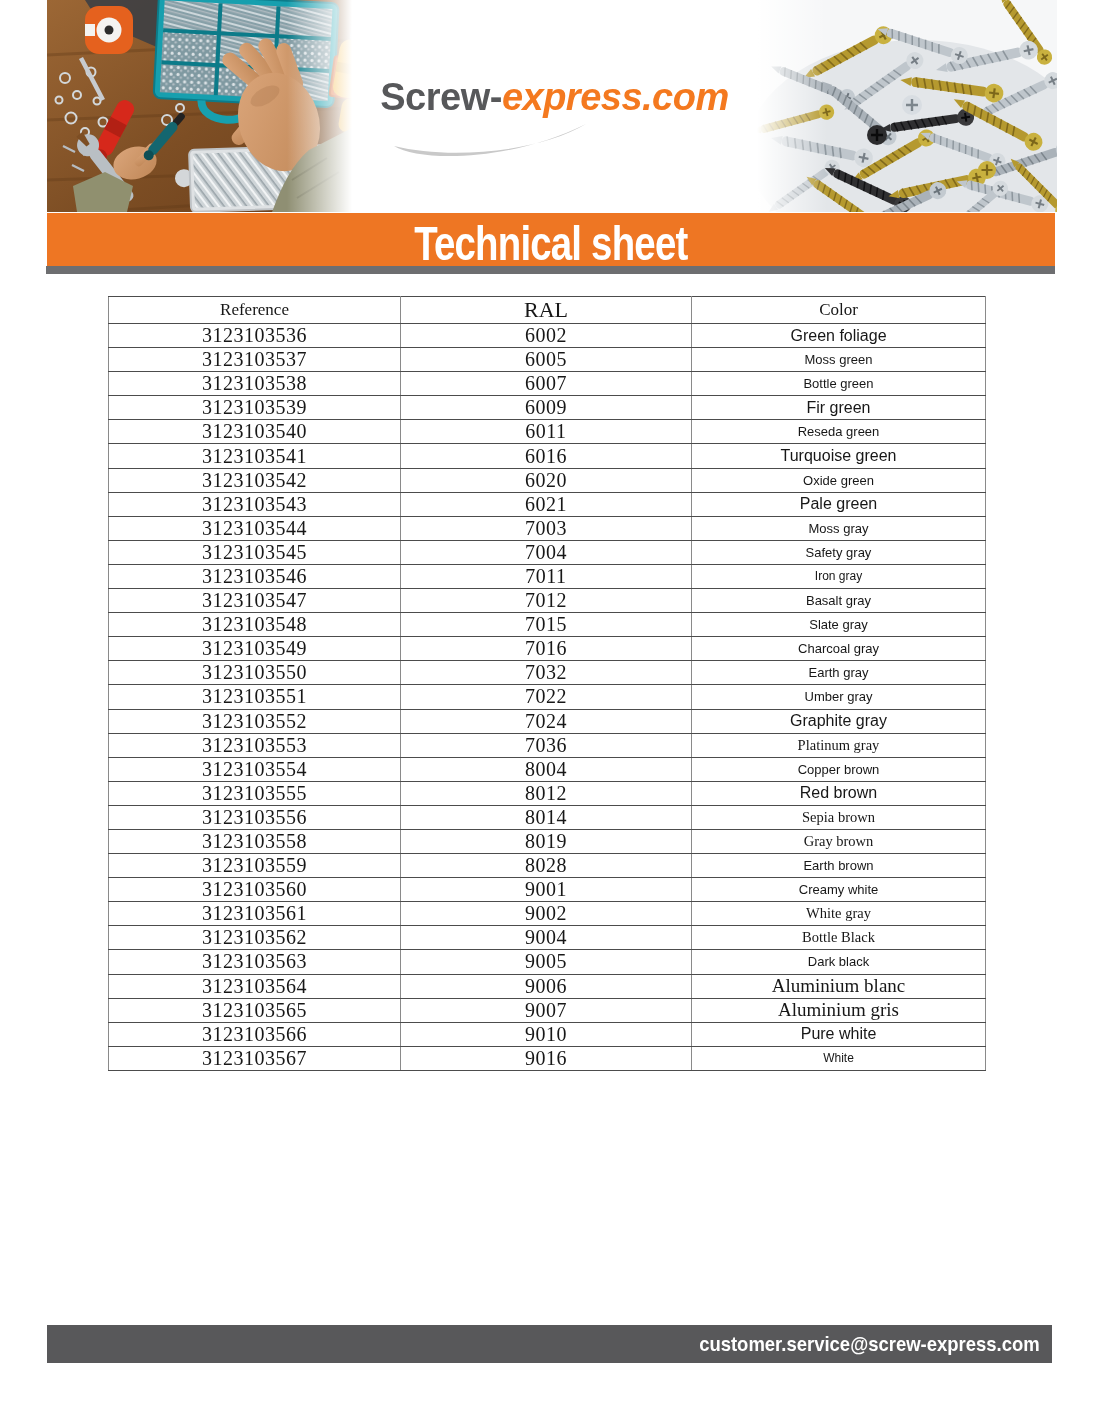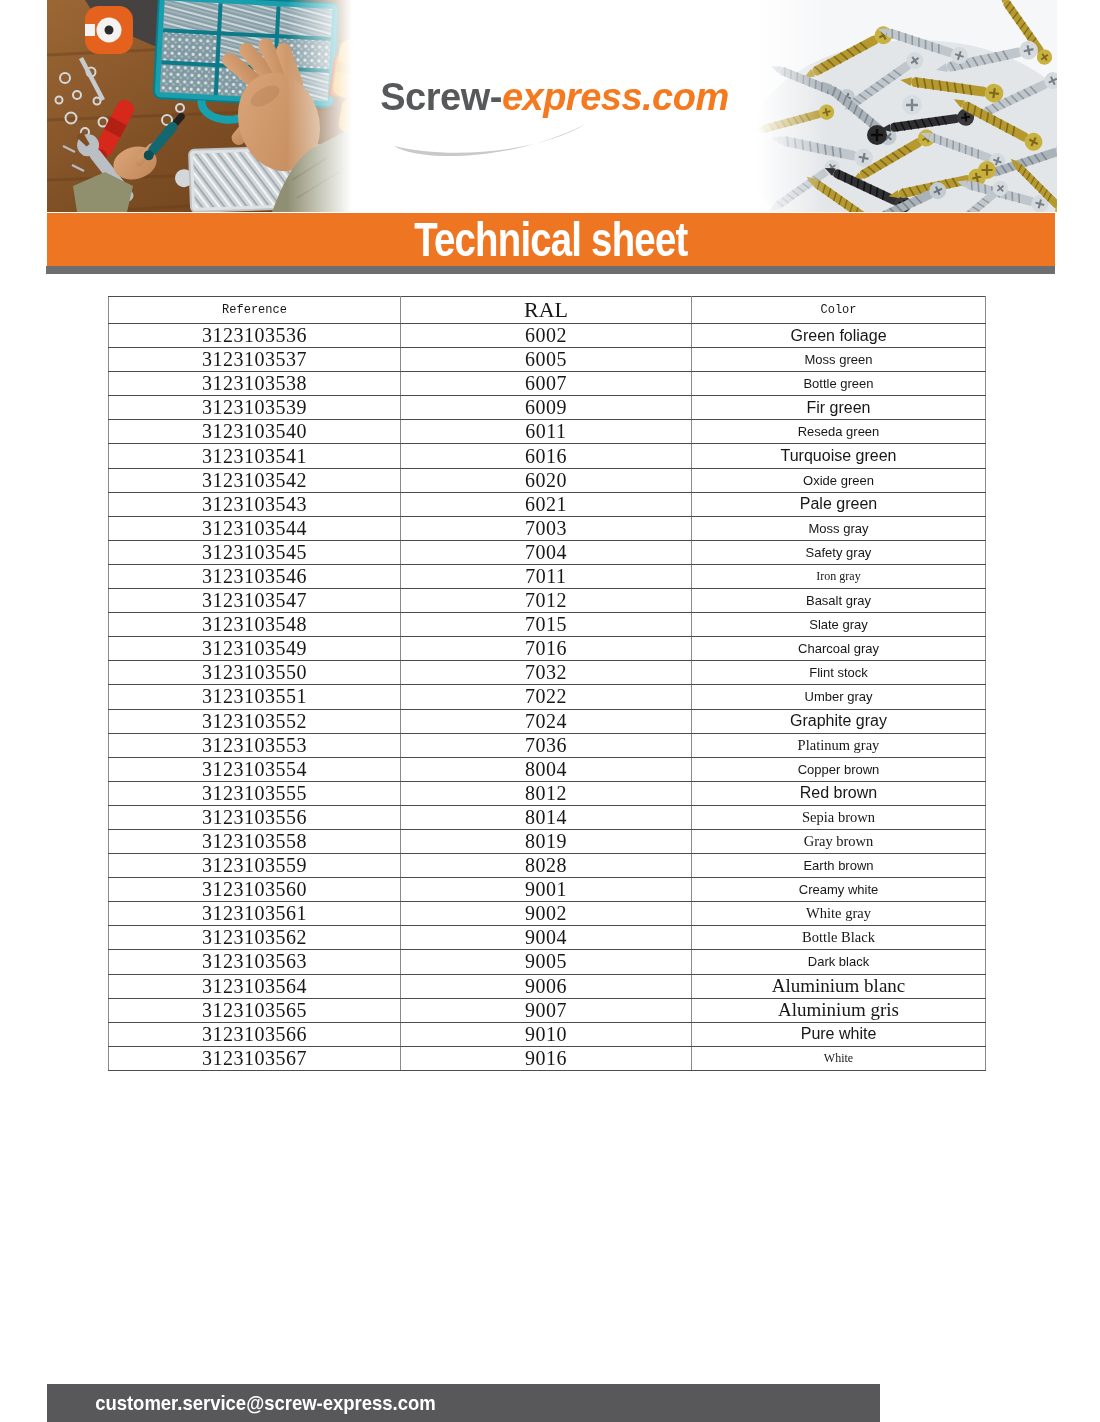--- a/index.html
+++ b/index.html
@@ -15,21 +15,21 @@
   .logo-block{position:absolute; left:352px; top:0; width:405px; height:212px;}
   .logo-line{
     position:absolute; left:0; top:76px; width:100%; text-align:center;
     font-size:38px; font-weight:bold; letter-spacing:-0.5px; white-space:nowrap;
   }
   .logo-gray{color:var(--brand-gray,#57585a);}
   .logo-orange{color:var(--brand-orange,#f4791f); font-style:italic;}
   .swoosh{position:absolute; left:38px; top:118px;}
   
   .banner{
-    position:absolute; left:47px; top:213px; width:1008px; height:53px;
+    position:absolute; left:47px; top:213px; width:1008px; height:61px;
     background:var(--banner-orange,#ee7623);
     display:flex; align-items:center; justify-content:center;
   }
   .banner-title{
     color:#ffffff; font-weight:bold; font-size:48px; letter-spacing:-1px;
     transform:scaleX(0.80); transform-origin:center center; white-space:nowrap;
   }
   .divider-bar{
     position:absolute; left:46px; top:266px; width:1009px; height:8px;
     background:var(--divider-gray,#6d6e70);
@@ -40,36 +40,36 @@
     border-collapse:collapse; table-layout:fixed; background:#ffffff; color:#171717;
   }
   .sheet-table th,.sheet-table td{
     border-top:1px solid #4c4c4c; border-bottom:1px solid #4c4c4c;
     border-left:1px solid #8a8a8a; border-right:1px solid #8a8a8a;
     text-align:center; vertical-align:middle; padding:0; height:23.1px;
     overflow:hidden; white-space:nowrap;
   }
   .sheet-table{border:1px solid #4c4c4c;}
   .sheet-table th{font-weight:normal;}
-  .th-sans{font-size:12px; font-family:Liberation Mono, monospace;}
+  .th-sans{font-size:17px; font-family:Liberation Serif, serif;}
   .th-ral{font-size:22px; font-family:"Liberation Serif",serif;}
   td.num{font-family:"Liberation Serif",serif; font-size:20px; letter-spacing:0.5px;}
-  td.c-xs{font-size:12px;font-family:Liberation Serif, serif;}
+  td.c-xs{font-size:12px;}
   td.c-sm{font-size:13px;}
   td.c-md{font-size:14.5px;font-family:Liberation Serif, serif;}
   td.c-lg{font-size:16px;}
   td.c-serif{font-family:"Liberation Serif",serif; font-size:19px;}
   
   .note{
     position:absolute; left:115px; top:1324px; margin:0;
     font-size:16px; color:#1d1d1d;
   }
   .footer-bar{
-    position:absolute; left:47px; top:1384px; width:833px; height:38px;
-    background:var(--footer-gray,#58585a); 
+    position:absolute; left:47px; top:1325px; width:1005px; height:38px;
+    background:var(--footer-gray,#58585a); text-align:right;
   }
   .footer-email{
     display:inline-block; line-height:38px; padding-right:14px;
     color:#ffffff; font-weight:bold; font-size:21px; white-space:nowrap;
     transform:scaleX(0.88); transform-origin:right center;
   }
 </style>
 </head>
 <body>
 
@@ -402,21 +402,21 @@
           <td class="c-sm">Slate gray</td>
         </tr>
         <tr>
           <td class="num">3123103549</td>
           <td class="num">7016</td>
           <td class="c-sm">Charcoal gray</td>
         </tr>
         <tr>
           <td class="num">3123103550</td>
           <td class="num">7032</td>
-          <td class="c-sm">Flint stock</td>
+          <td class="c-sm">Earth gray</td>
         </tr>
         <tr>
           <td class="num">3123103551</td>
           <td class="num">7022</td>
           <td class="c-sm">Umber gray</td>
         </tr>
         <tr>
           <td class="num">3123103552</td>
           <td class="num">7024</td>
           <td class="c-lg">Graphite gray</td>

